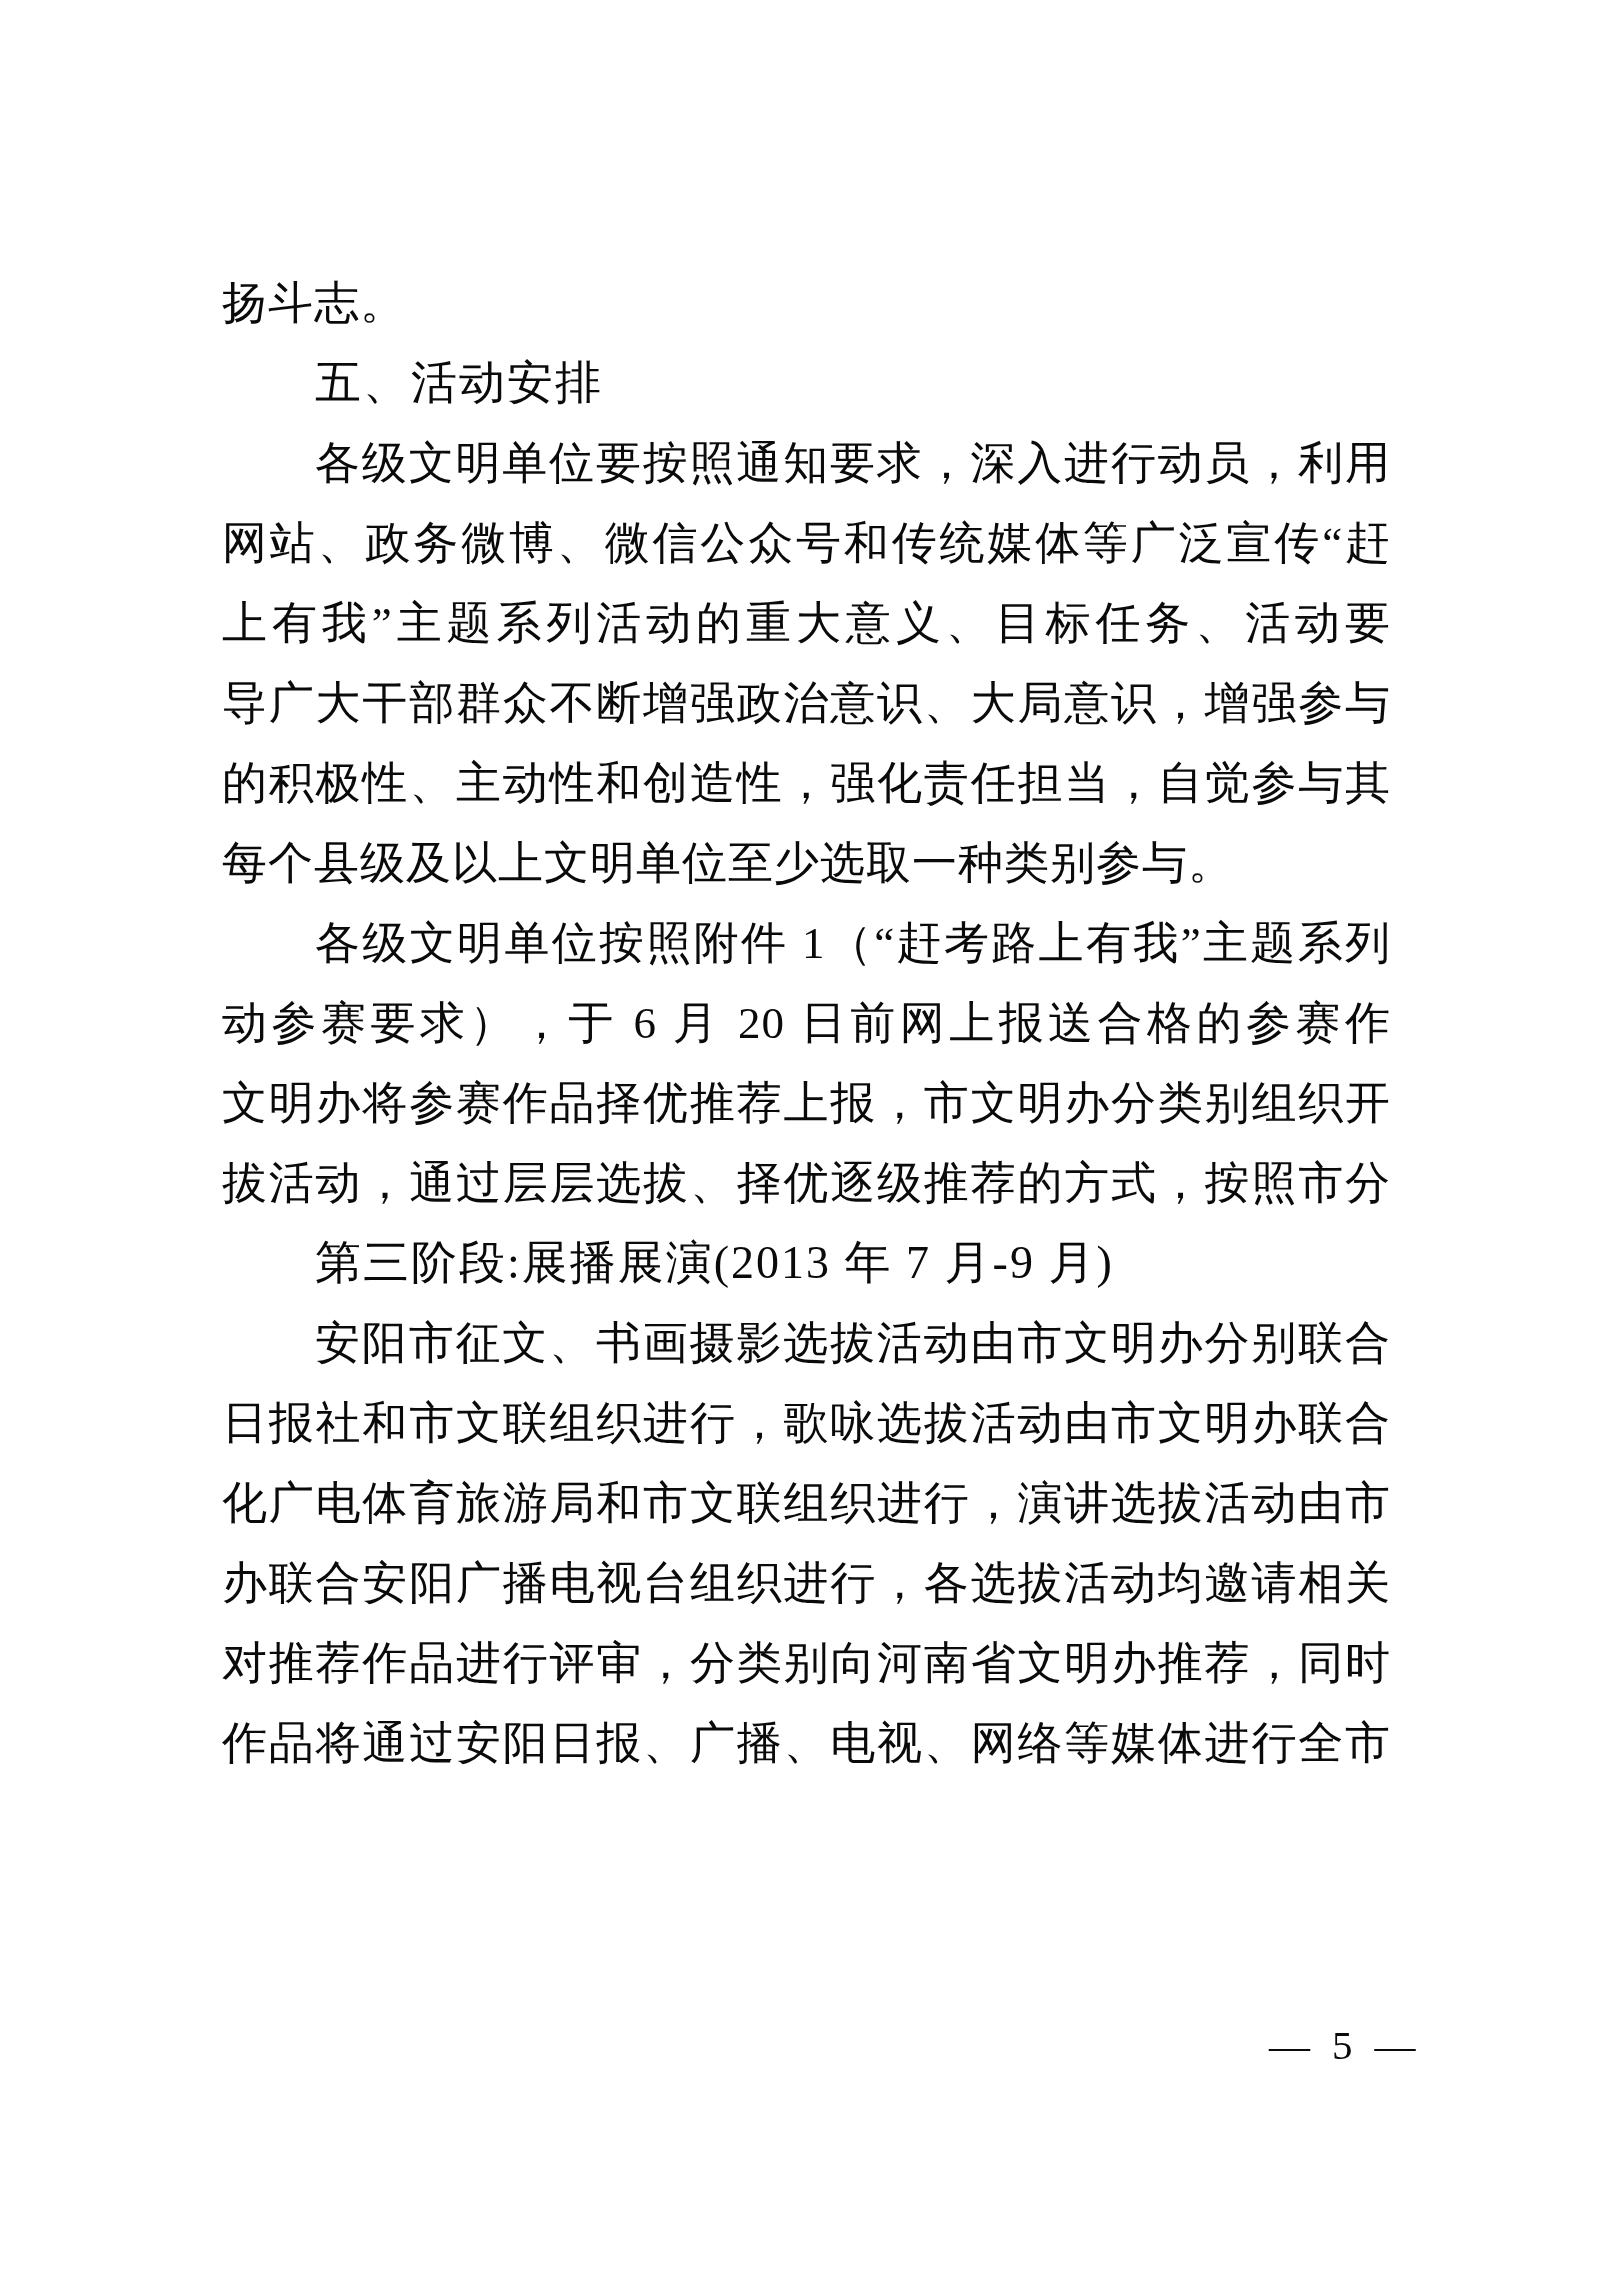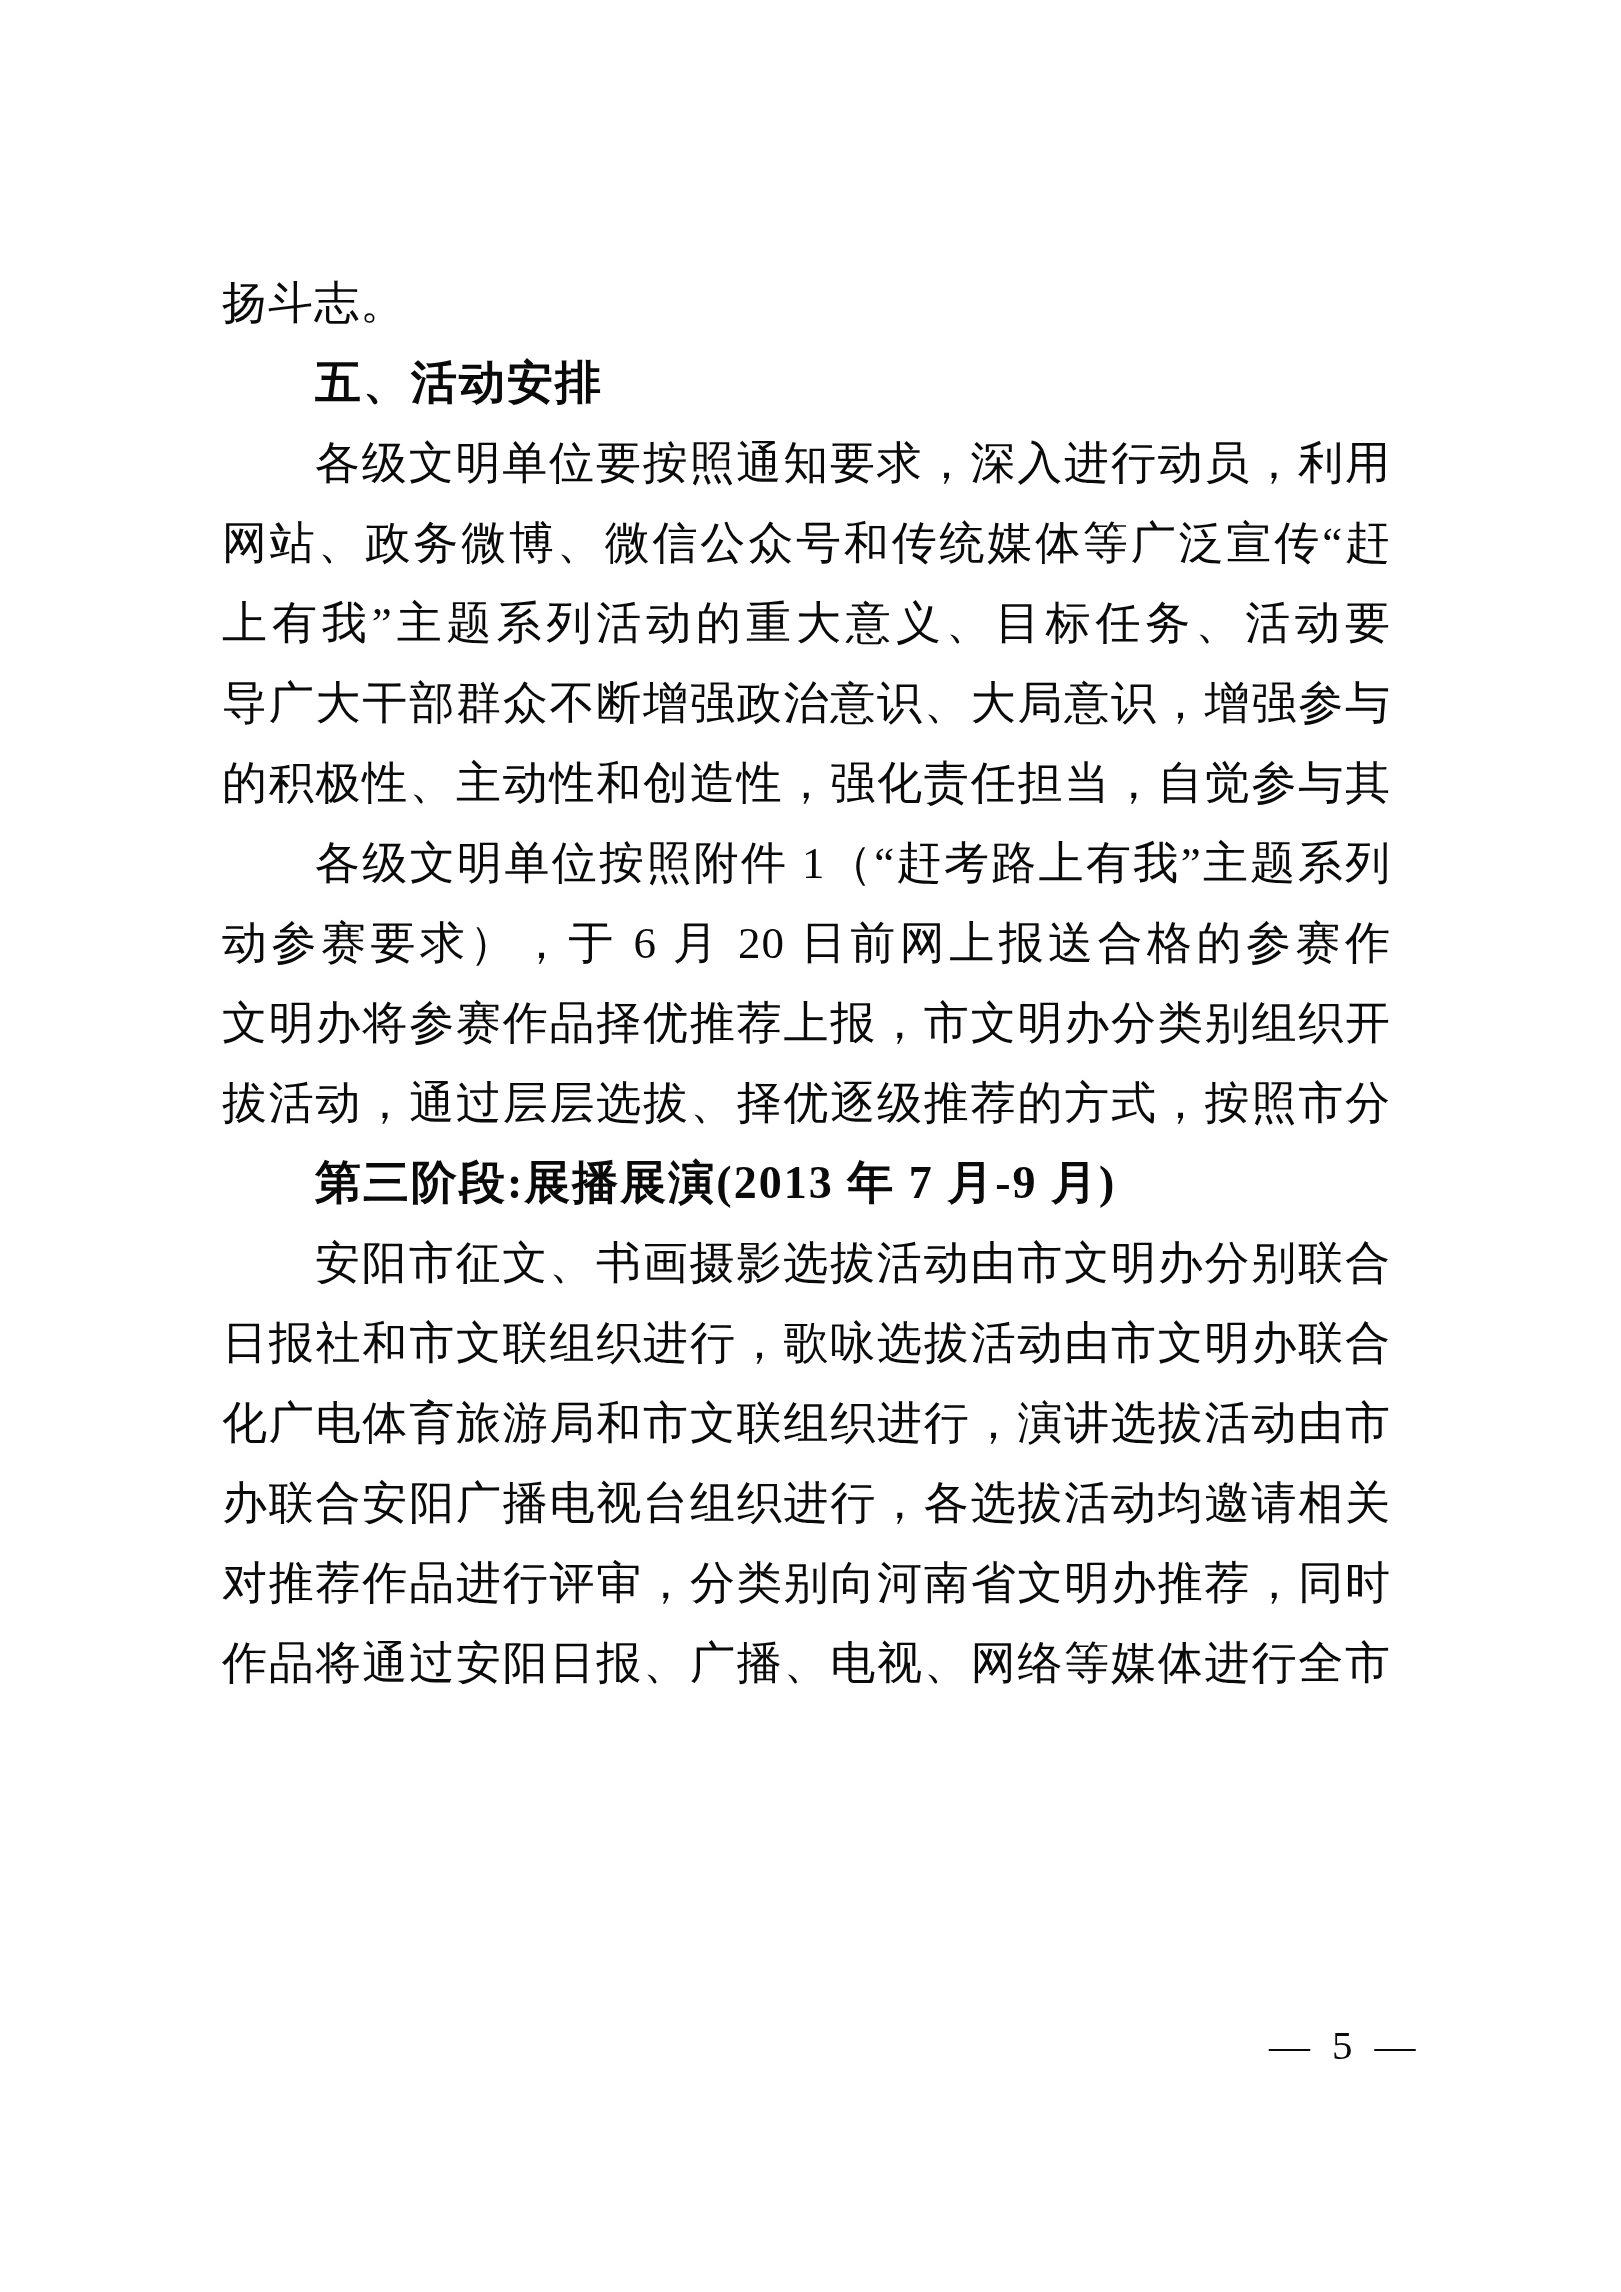--- a/index.html
+++ b/index.html
@@ -34,21 +34,21 @@
   .fill {
     white-space: normal;
     text-align: justify;
     text-align-last: justify;
     overflow: hidden;
   }
   .indent {
     text-indent: 93px;
   }
   .heading {
-    font-weight: bold;
+    font-weight: normal;
     font-size: 46px;
     letter-spacing: 2px;
   }
   .page-number {
     position: absolute;
     left: 1269px;
     top: 2021px;
     font-size: 41px;
     line-height: 49px;
     letter-spacing: 5.9px;
@@ -65,20 +65,21 @@
     <div class="line">扬斗志。</div>
 
     <div class="line heading indent">五、活动安排</div>
 
 
     <div class="line fill indent">各级文明单位要按照通知要求，深入进行动员，利用门户</div>
     <div class="line fill">网站、政务微博、微信公众号和传统媒体等广泛宣传“赶考路</div>
     <div class="line fill">上有我”主题系列活动的重大意义、目标任务、活动要求，引</div>
     <div class="line fill">导广大干部群众不断增强政治意识、大局意识，增强参与活动</div>
     <div class="line fill">的积极性、主动性和创造性，强化责任担当，自觉参与其中。</div>
+    <div class="line">每个县级及以上文明单位至少选取一种类别参与。</div>
 
 
     <div class="line fill indent">各级文明单位按照附件 1（“赶考路上有我”主题系列活</div>
     <div class="line fill">动参赛要求），于 6 月 20 日前网上报送合格的参赛作品，区</div>
     <div class="line fill">文明办将参赛作品择优推荐上报，市文明办分类别组织开展选</div>
     <div class="line fill">拔活动，通过层层选拔、择优逐级推荐的方式，按照市分配的</div>
 
     <div class="line heading indent">第三阶段:展播展演(2013 年 7 月-9 月)</div>
 
     <div class="line fill indent">安阳市征文、书画摄影选拔活动由市文明办分别联合安阳</div>

